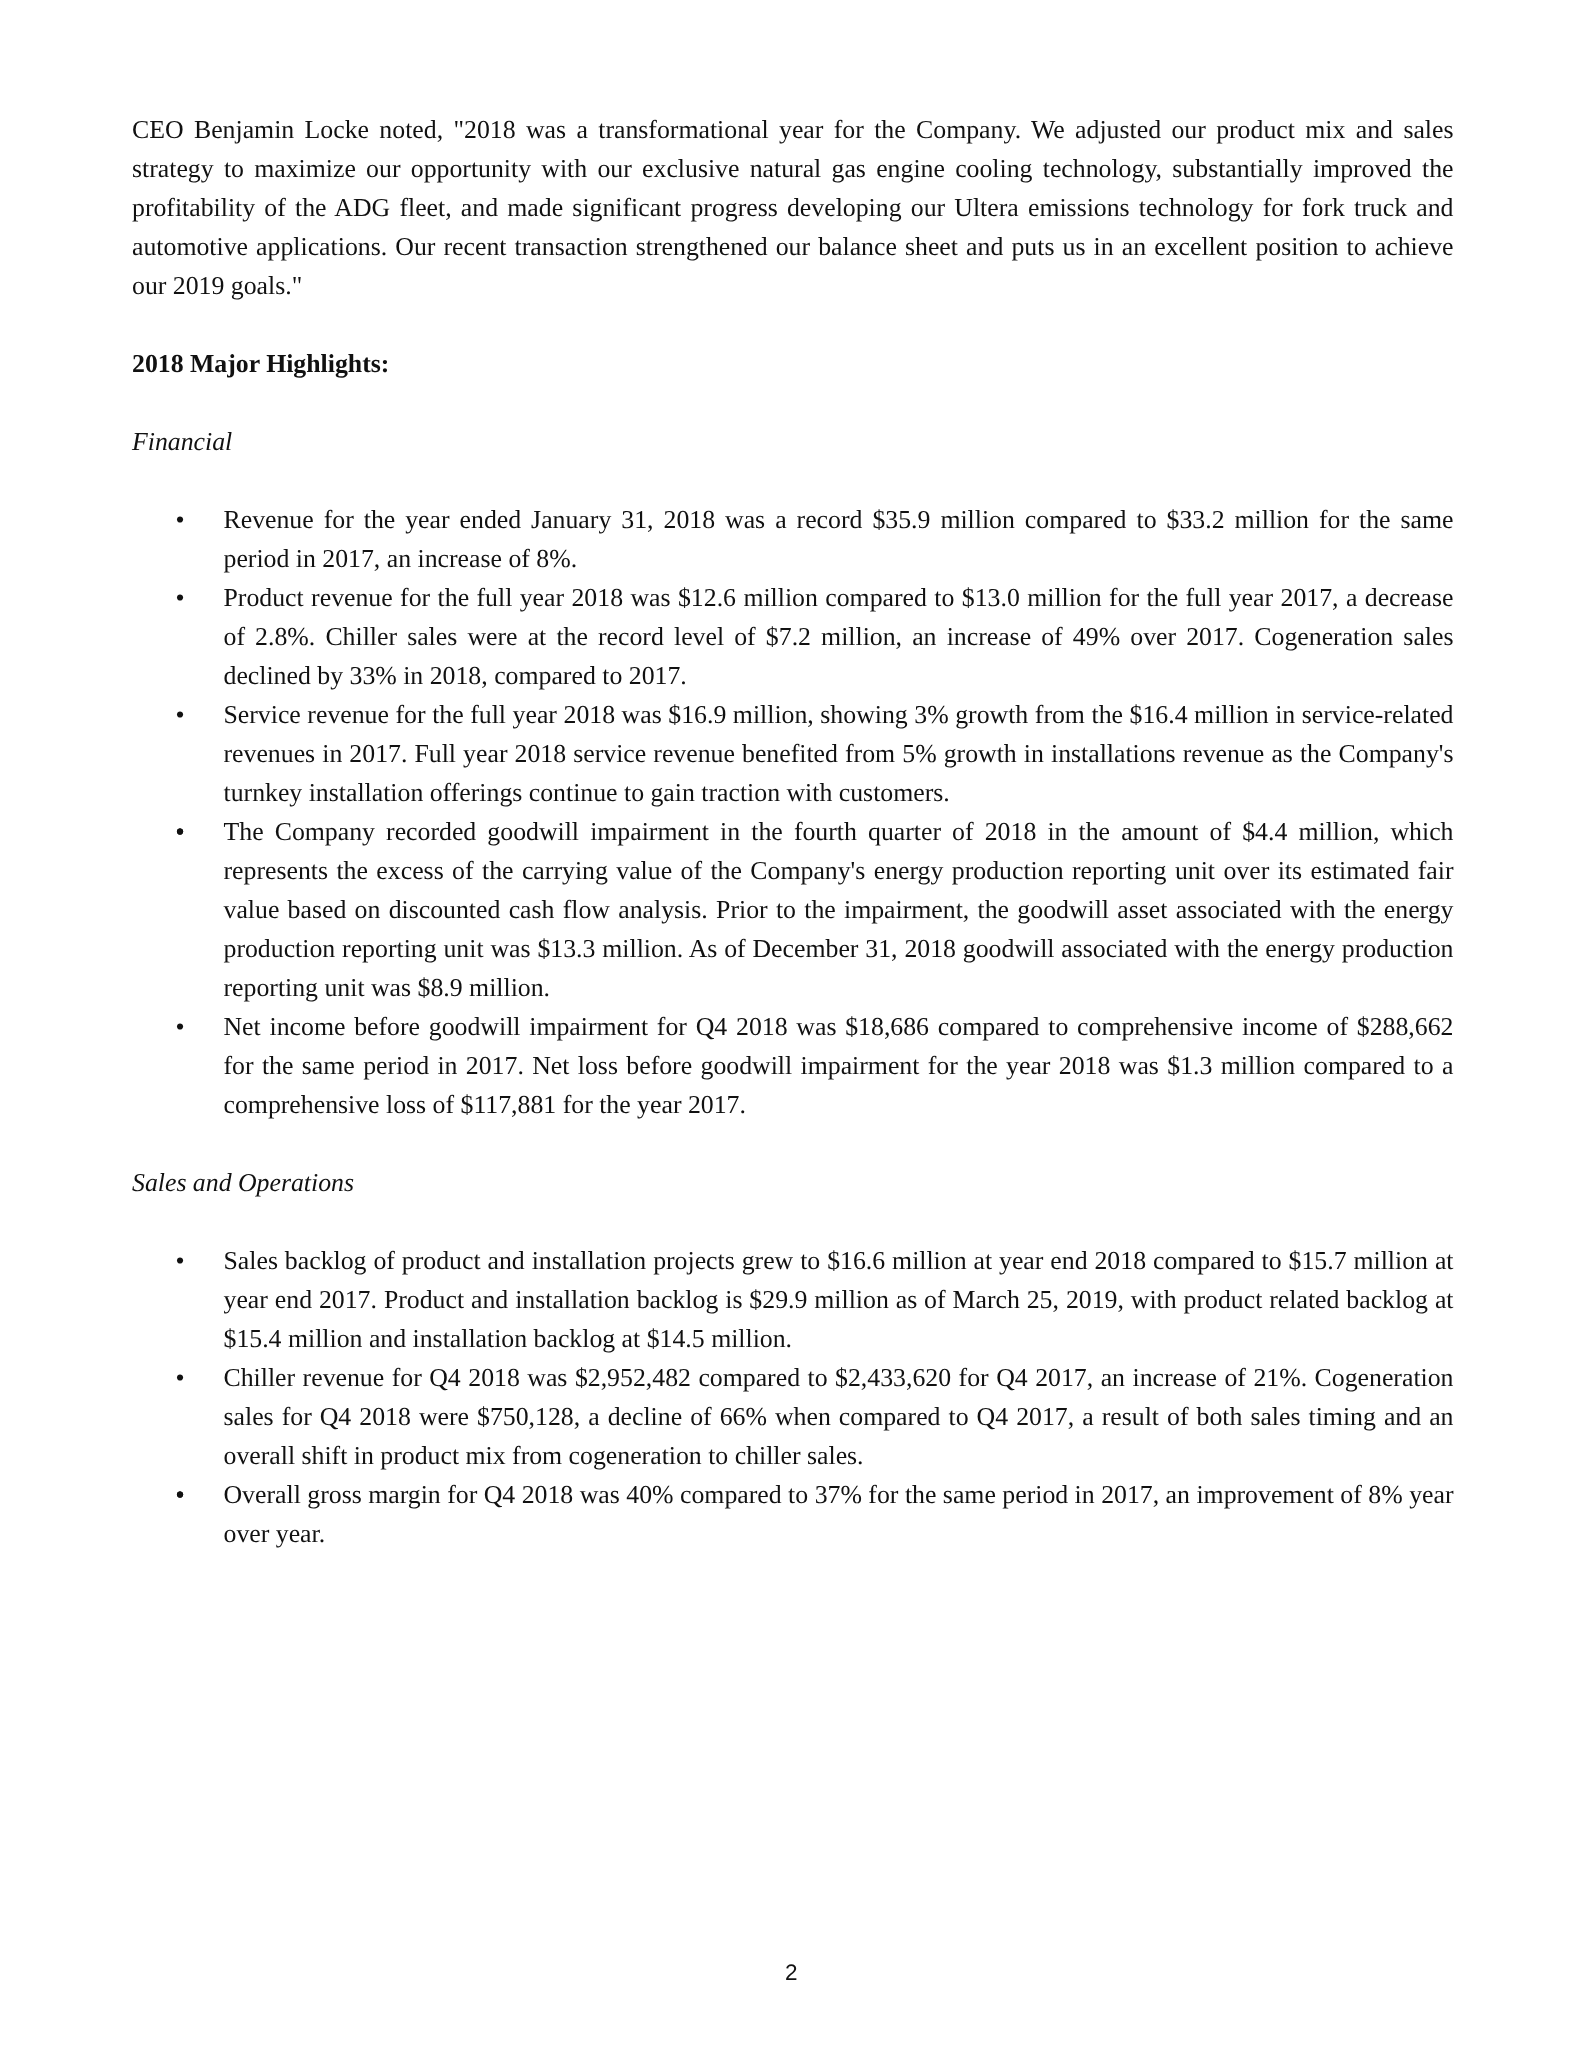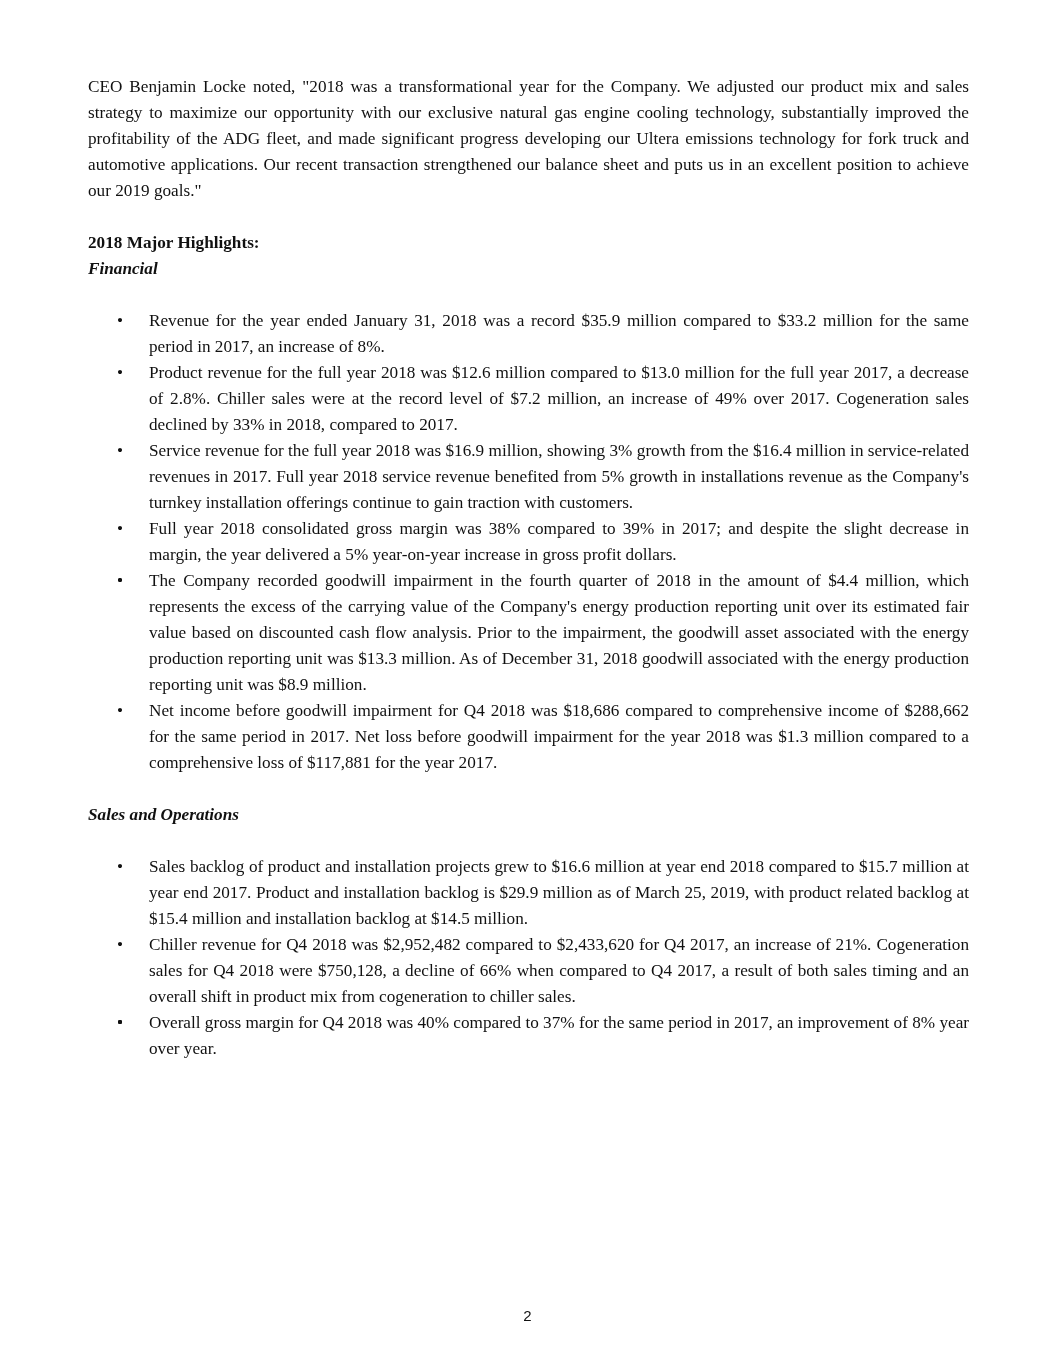--- a/index.html
+++ b/index.html
@@ -4,22 +4,22 @@
 <style>
   html, body { margin: 0; padding: 0; background: #ffffff; }
   body {
     width: 1055px; height: 1365px; position: relative; overflow: hidden;
     font-family: "Liberation Serif", "DejaVu Serif", serif;
     color: #111111; font-size: 17.2px; line-height: 26px;
   }
   .page { position: absolute; left: 88px; top: 74px; width: 881px; }
   p { margin: 0; text-align: justify; }
   .quote { margin-bottom: 26px; }
-  .h-main { font-weight: bold; }
-  .h-sub { font-weight: bold; font-style: italic; margin-bottom: 26px; }
+  .h-main { font-weight: bold; margin-bottom: 26px; }
+  .h-sub { font-weight: normal; font-style: italic; margin-bottom: 26px; }
   ul { list-style: none; margin: 0 0 26px 0; padding: 0; }
   li { position: relative; padding-left: 61px; text-align: justify; }
   li .bullet { position: absolute; left: 29px; top: 0; }
   .page-number {
     position: absolute; left: 0; width: 1055px; top: 1303px; text-align: center;
     font-family: "Liberation Sans", "DejaVu Sans", sans-serif; font-size: 15px;
   }
 </style>
 </head>
 <body>
@@ -27,21 +27,21 @@
 <div class="page">
   <p class="quote">CEO Benjamin Locke noted, "2018 was a transformational year for the Company.  We adjusted our product mix and sales strategy to maximize our opportunity with our exclusive natural gas engine cooling technology, substantially improved the profitability of the ADG fleet, and made significant progress developing our Ultera emissions technology for fork truck and automotive applications.  Our recent transaction strengthened our balance sheet and puts us in an excellent position to achieve our 2019 goals."</p>
 
   <p class="h-main">2018 Major Highlights:</p>
 
   <p class="h-sub">Financial</p>
   <ul>
     <li><span class="bullet">•</span><span>Revenue for the year ended January 31, 2018 was a record $35.9 million compared to $33.2 million for the same period in 2017, an increase of 8%.</span></li>
     <li><span class="bullet">•</span><span>Product revenue for the full year 2018 was $12.6 million compared to $13.0 million for the full year 2017, a decrease of 2.8%. Chiller sales were at the record level of $7.2 million, an increase of 49% over 2017. Cogeneration sales declined by 33% in 2018, compared to 2017.</span></li>
     <li><span class="bullet">•</span><span>Service revenue for the full year 2018 was $16.9 million, showing 3% growth from the $16.4 million in service-related revenues in 2017.  Full year 2018 service revenue benefited from 5% growth in installations revenue as the Company's turnkey installation offerings continue to gain traction with customers.</span></li>
-    <li><span class="bullet">•</span><span>Full year 2018 consolidated gross margin was 38% compared to 39% in 2017; and despite the slight decrease in margin, the year delivered a 5% year-on-year increase in gross profit dollars.</span></li>
+    <li><span class="bullet">•</span></li>
     <li><span class="bullet">•</span></li>
     <li><span class="bullet">•</span><span>The Company recorded goodwill impairment in the fourth quarter of 2018 in the amount of $4.4 million, which represents the excess of the carrying value of the Company's energy production reporting unit over its estimated fair value based on discounted cash flow analysis. Prior to the impairment, the goodwill asset associated with the energy production reporting unit was $13.3 million. As of  December 31, 2018 goodwill associated with the energy production reporting unit was $8.9 million.</span></li>
     <li><span class="bullet">•</span><span>Net income before goodwill impairment for Q4 2018 was $18,686 compared to comprehensive income of $288,662 for the same period in 2017.  Net loss before goodwill impairment for the year 2018 was $1.3 million compared to a comprehensive loss of $117,881 for the year 2017.</span></li>
   </ul>
 
   <p class="h-sub">Sales and Operations</p>
   <ul>
     <li><span class="bullet">•</span><span>Sales backlog of product and installation projects grew to $16.6 million at year end 2018 compared to $15.7 million at year end 2017. Product and installation backlog is $29.9 million as of March 25, 2019, with product related backlog at $15.4 million and installation backlog at $14.5 million.</span></li>
     <li><span class="bullet">•</span><span>Chiller revenue for Q4 2018 was $2,952,482 compared to $2,433,620 for Q4 2017, an increase of 21%. Cogeneration sales for Q4 2018 were $750,128, a decline of 66% when compared to Q4 2017, a result of both sales timing and an overall shift in product mix from cogeneration to chiller sales.</span></li>
     <li><span class="bullet">•</span></li>

